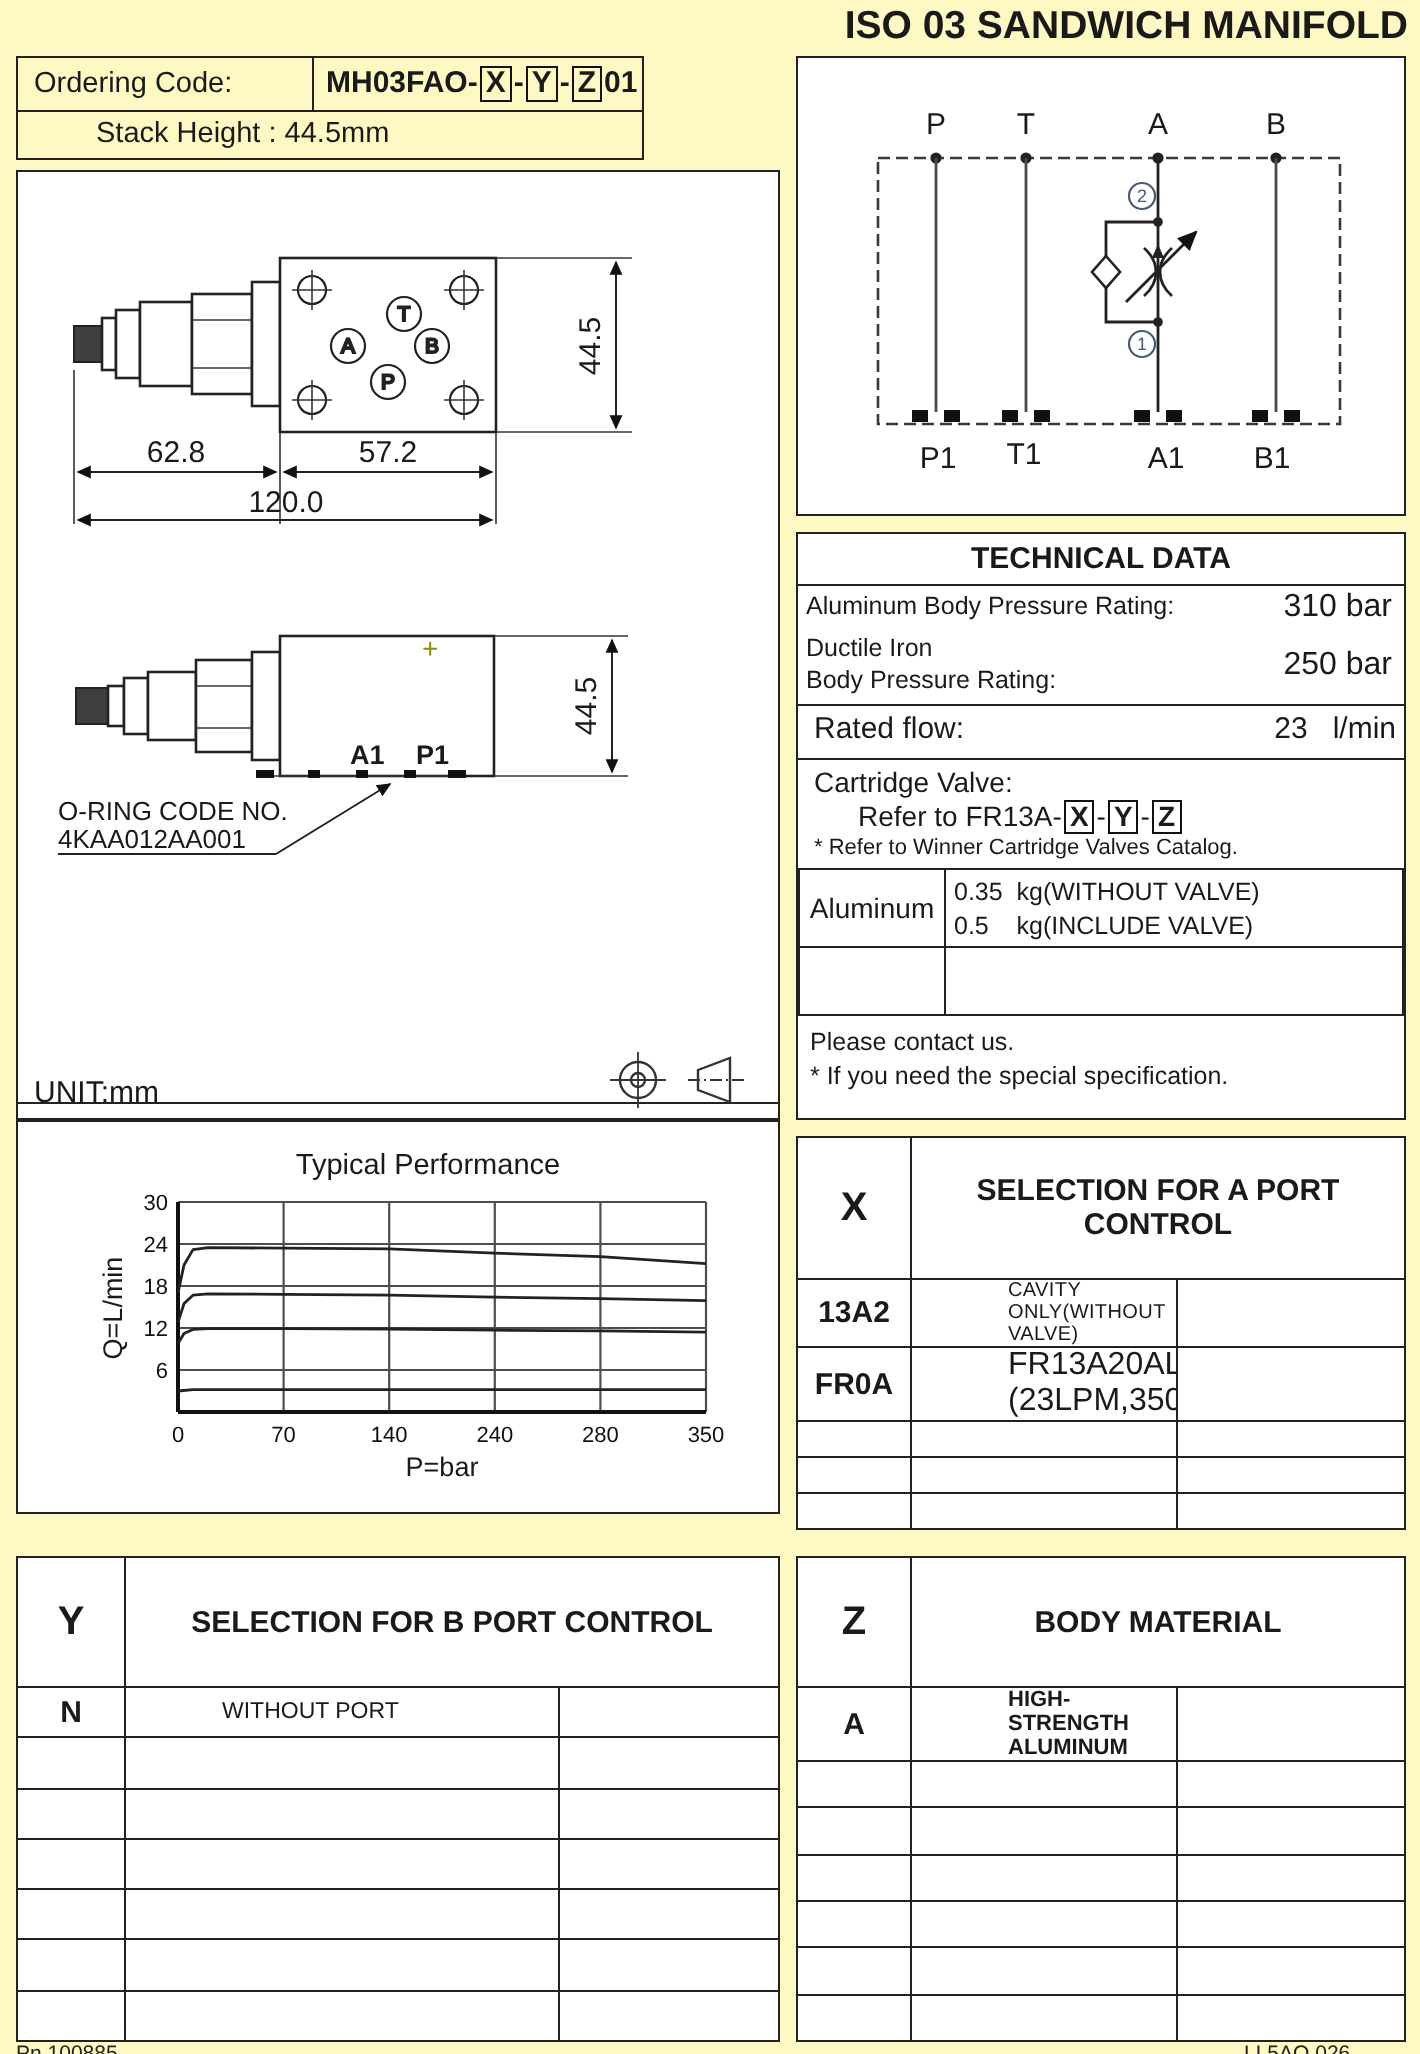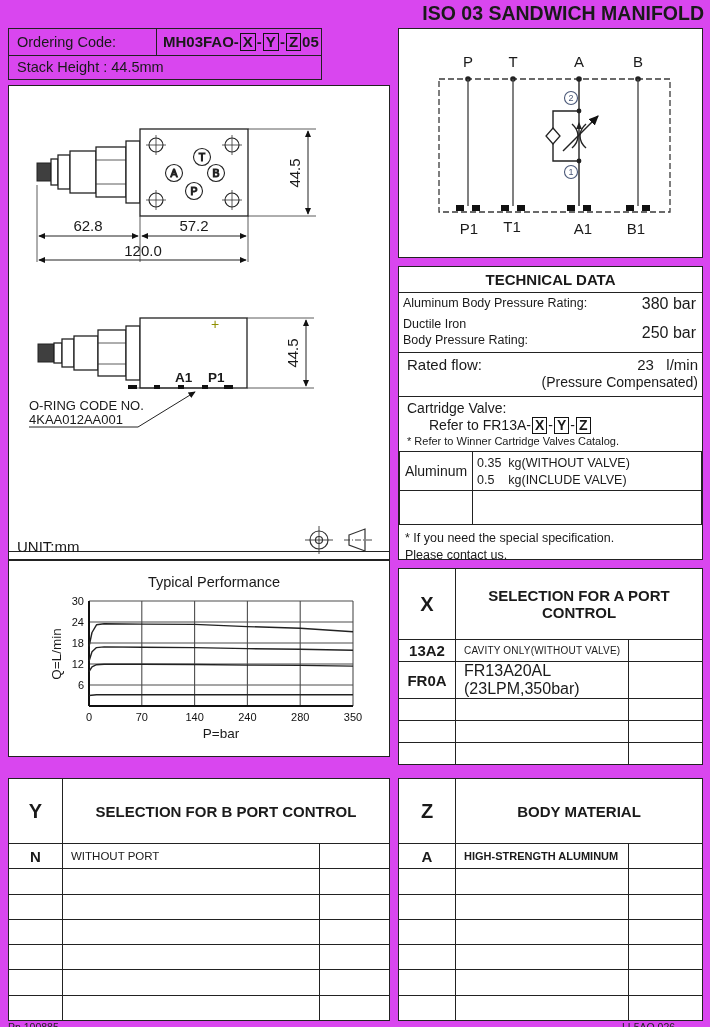--- a/index.html
+++ b/index.html
@@ -1,25 +1,25 @@
 <!DOCTYPE html>
 <html><head>
 <meta charset="utf-8">
 <style>
   html,body{margin:0;padding:0;background:#e8e8e8;}
-  .page{position:relative;width:710px;height:1027px;background:#d946ef;overflow:hidden;
+  .page{position:relative;width:710px;height:1027px;background:#fef9c3;overflow:hidden;
         font-family:"Liberation Sans",sans-serif;color:#1a1a1a;}
   .panel{position:absolute;border:1.5px solid #222;background:#fff;box-sizing:border-box;}
   .page-title{position:absolute;top:2px;right:6px;font-size:19.5px;font-weight:700;letter-spacing:0;}
   
   .ordering{position:absolute;left:8px;top:28px;width:314px;border:1.5px solid #222;box-sizing:border-box;}
   .ord-row1{display:grid;grid-template-columns:148px 1fr;border-bottom:1.5px solid #222;height:26px;align-items:center;}
   .ord-label{padding-left:8px;font-size:14.5px;border-right:1.5px solid #222;height:26px;line-height:26px;}
   .ord-code{padding-left:6px;font-size:15px;font-weight:700;white-space:nowrap;}
-  .ord-row2{height:23px;line-height:23px;padding-left:8px;font-size:14.5px;}
+  .ord-row2{height:23px;line-height:23px;padding-left:8px;font-size:14.5px;margin-left:31px;}
   .codebox{display:inline-block;border:1.6px solid #111;padding:0 2px;font-weight:700;line-height:1.05;margin:0 1px;}
   
   .unit-strip{position:absolute;left:0;right:0;top:437px;bottom:0;border-top:1px solid #222;margin-top:28px;}
   .unit-text{position:absolute;left:8px;bottom:4px;font-size:15px;}
   
   .tech-header{height:25px;line-height:25px;text-align:center;font-weight:700;font-size:15px;border-bottom:1.5px solid #222;}
   .tech-row{display:flex;justify-content:space-between;align-items:center;padding:2px 6px 2px 4px;}
   .tl{font-size:12.5px;line-height:1.25;}
   .tv{font-size:16px;}
   .hrule{border-top:1.5px solid #222;margin-top:2px;}
@@ -34,21 +34,21 @@
   .wrow:last-child{border-bottom:none;min-height:33px;}
   .wc1{width:72px;border-right:1.2px solid #222;display:flex;align-items:center;justify-content:center;font-size:14px;}
   .wc2{flex:1;padding:2px 4px;font-size:12.5px;line-height:1.3;display:flex;flex-direction:column;justify-content:flex-end;}
   .pre{white-space:pre;}
   .tech-note{padding:5px 6px 0 6px;font-size:12.5px;line-height:1.35;}
   
   .tbl{display:flex;flex-direction:column;height:100%;}
   .thead{display:grid;grid-template-columns:var(--c1) 1fr;border-bottom:1.5px solid #222;height:var(--hh);}
   .th-code{border-right:1px solid #222;display:flex;align-items:center;justify-content:center;font-weight:700;font-size:20px;}
   .th-title{display:flex;align-items:center;justify-content:center;font-weight:700;font-size:15px;text-align:center;}
-  .trow{display:grid;grid-template-columns:var(--c1) 1fr var(--c3);flex:1;border-bottom:1px solid #222;}
+  .trow{display:grid;grid-template-columns:var(--c1) 1fr var(--c3);flex:1;border-bottom:1px solid #222;gap:40px;}
   .trow:last-child{border-bottom:none;}
   .tcell{border-right:1px solid #222;display:flex;align-items:center;overflow:hidden;}
   .tcell:last-child{border-right:none;}
   .tcell.c0{justify-content:center;font-weight:700;font-size:15px;}
   .tcell.c1{padding-left:8px;font-size:11.5px;}
   #tbl-x .r0 .c1{font-size:10px;letter-spacing:.2px;}
   #tbl-x .r1 .c1{font-size:16px;}
   #tbl-z .r0 .c1{font-weight:700;font-size:11px;}
   
   .grid{stroke:#4d4d4d;stroke-width:1.1;}
@@ -79,21 +79,21 @@
 </head>
 <body>
 
 <div class="page">
 
   <div class="page-title">ISO 03 SANDWICH MANIFOLD</div>
 
   <div class="ordering">
     <div class="ord-row1">
       <div class="ord-label">Ordering Code:</div>
-      <div class="ord-code"><span>MH03FAO-</span><span id="ord-boxes"><span class="codebox">X</span>-<span class="codebox">Y</span>-<span class="codebox">Z</span></span><span>05</span></div>
+      <div class="ord-code"><span>MH03FAO-</span><span id="ord-boxes"><span class="codebox">X</span>-<span class="codebox">Y</span>-<span class="codebox">Z</span></span><span>01</span></div>
     </div>
     <div class="ord-row2">Stack Height : 44.5mm</div>
   </div>
 
   <div class="panel" style="left:8px;top:85px;width:382px;height:475px;">
 
     <svg style="position:absolute;left:6px;top:14px;" width="370" height="175" viewBox="0 0 370 175">
       <defs>
         <marker id="ah" viewBox="0 0 10 10" refX="8" refY="5" markerWidth="8" markerHeight="8" orient="auto-start-reverse">
           <path d="M0,1 L9,5 L0,9 z" fill="#111"></path>
@@ -260,33 +260,32 @@
       <text class="slabel" x="113" y="203">T1</text>
       <text class="slabel" x="184" y="205">A1</text>
       <text class="slabel" x="237" y="205">B1</text>
     </svg>
   </div>
 
   <div class="panel" style="left:398px;top:266px;width:305px;height:294px;overflow:hidden;">
     <div class="tech-header">TECHNICAL DATA</div>
     <div class="tech-row">
       <span class="tl">Aluminum Body Pressure Rating:</span>
-      <span class="tv">380 bar</span>
+      <span class="tv">310 bar</span>
     </div>
     <div class="tech-row">
       <span class="tl"><span>Ductile Iron</span><br><span>Body Pressure Rating:</span></span>
       <span class="tv">250 bar</span>
     </div>
     <div class="hrule"></div>
     <div class="tech-flow">
       <div class="fl1">
           <span>Rated flow:</span>
           <span class="pre">23   l/min</span>
         </div>
-      <div class="fl2">(Pressure Compensated)</div>
     </div>
     <div class="hrule"></div>
     <div class="cart">
       <div>Cartridge Valve:</div>
       <div class="cart2"><span>Refer to FR13A-</span><span id="cart-boxes"><span class="codebox">X</span>-<span class="codebox">Y</span>-<span class="codebox">Z</span></span></div>
       <div class="cart-note">* Refer to Winner Cartridge Valves Catalog.</div>
     </div>
     <div class="wtable">
       <div class="wrow">
         <div class="wc1">Aluminum</div>
@@ -294,22 +293,22 @@
           <div class="pre">0.35  kg(WITHOUT VALVE)</div>
           <div class="pre">0.5    kg(INCLUDE VALVE)</div>
         </div>
       </div>
       <div class="wrow">
         <div class="wc1"></div>
           <div class="wc2"></div>
       </div>
     </div>
     <div class="tech-note">
+      <div>Please contact us.</div>
       <div>* If you need the special specification.</div>
-      <div>Please contact us.</div>
     </div>
   </div>
 
   <div class="panel" style="left:8px;top:560px;width:382px;height:197px;">
     <svg id="chart-svg" width="379" height="194" viewBox="0 0 379 194">
       <text class="ctitle" x="205" y="26">Typical Performance</text>
       <text class="caxis" transform="rotate(-90 52 93)" x="52" y="93">Q=L/min</text>
       <text class="caxis" x="212" y="177">P=bar</text>
     <line x1="132.8" y1="40" x2="132.8" y2="145" class="grid"></line>
         <line x1="185.6" y1="40" x2="185.6" y2="145" class="grid"></line>

